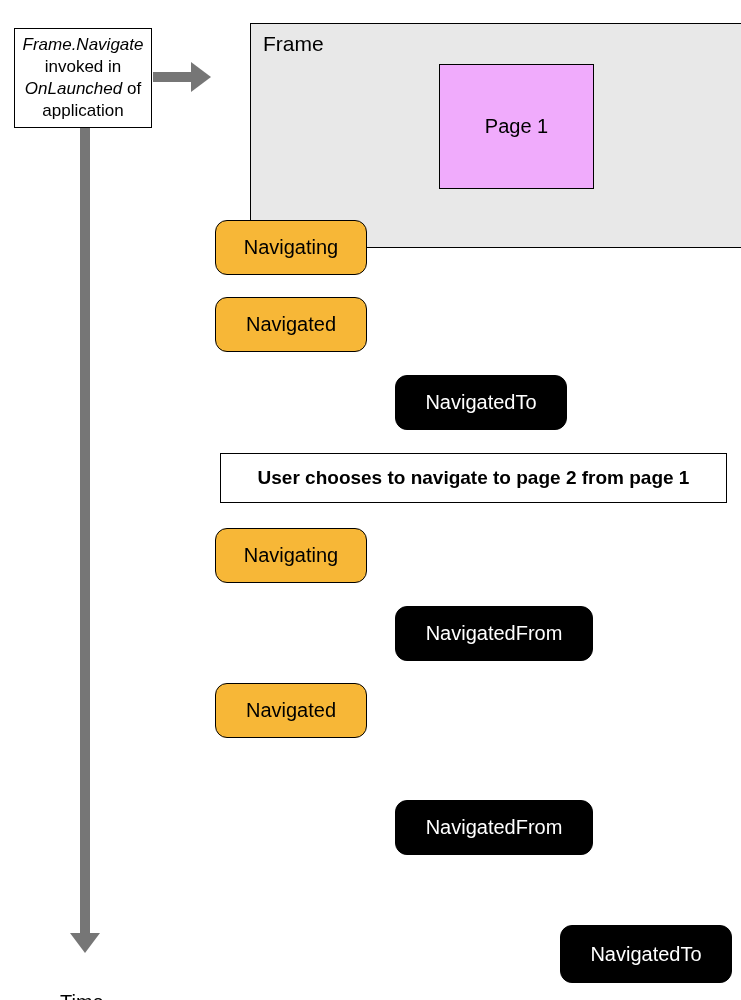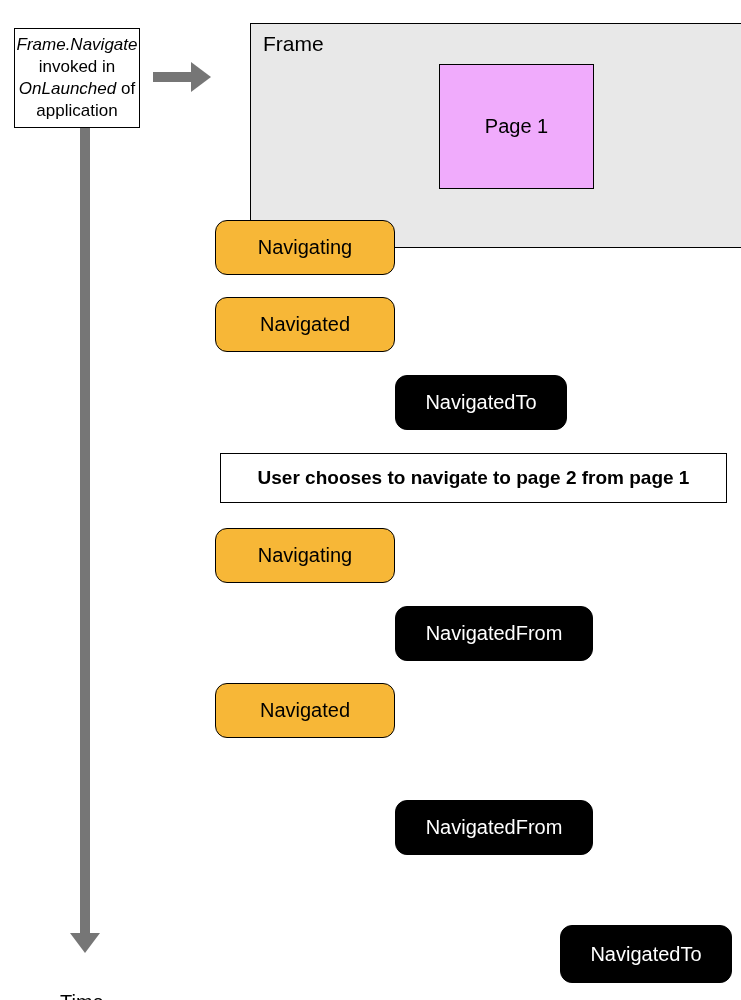--- a/index.html
+++ b/index.html
@@ -7,21 +7,21 @@
       font-family: "Segoe UI", Arial, sans-serif;
       width: 741px;
       height: 1000px;
       position: relative;
       background: #fff;
     }
     .invoke-box {
       position: absolute;
       top: 28px;
       left: 14px;
-      width: 126px;
+      width: 138px;
       height: 100px;
       border: 1.5px solid #000;
       background: #fff;
       display: flex;
       align-items: center;
       justify-content: center;
       text-align: center;
       font-size: 17px;
       line-height: 1.3;
       padding: 6px;
@@ -110,21 +110,21 @@
     .event {
       position: absolute;
       border: 1.5px solid #000;
       border-radius: 12px;
       height: 55px;
       display: flex;
       align-items: center;
       justify-content: center;
       font-size: 20px;
     }
-    .yellow { background: #f7b737; color: #000; width: 180px; left: 215px; }
+    .yellow { background: #f7b737; color: #000; width: 152px; left: 215px; }
     .dark { background: #000000; color: #fff; }
     
     .e1 { top: 220px; }
     .e2 { top: 297px; }
     .e3 { top: 375px; left: 395px; width: 172px; }
     
     .user-action {
       position: absolute;
       top: 453px;
       left: 220px;

